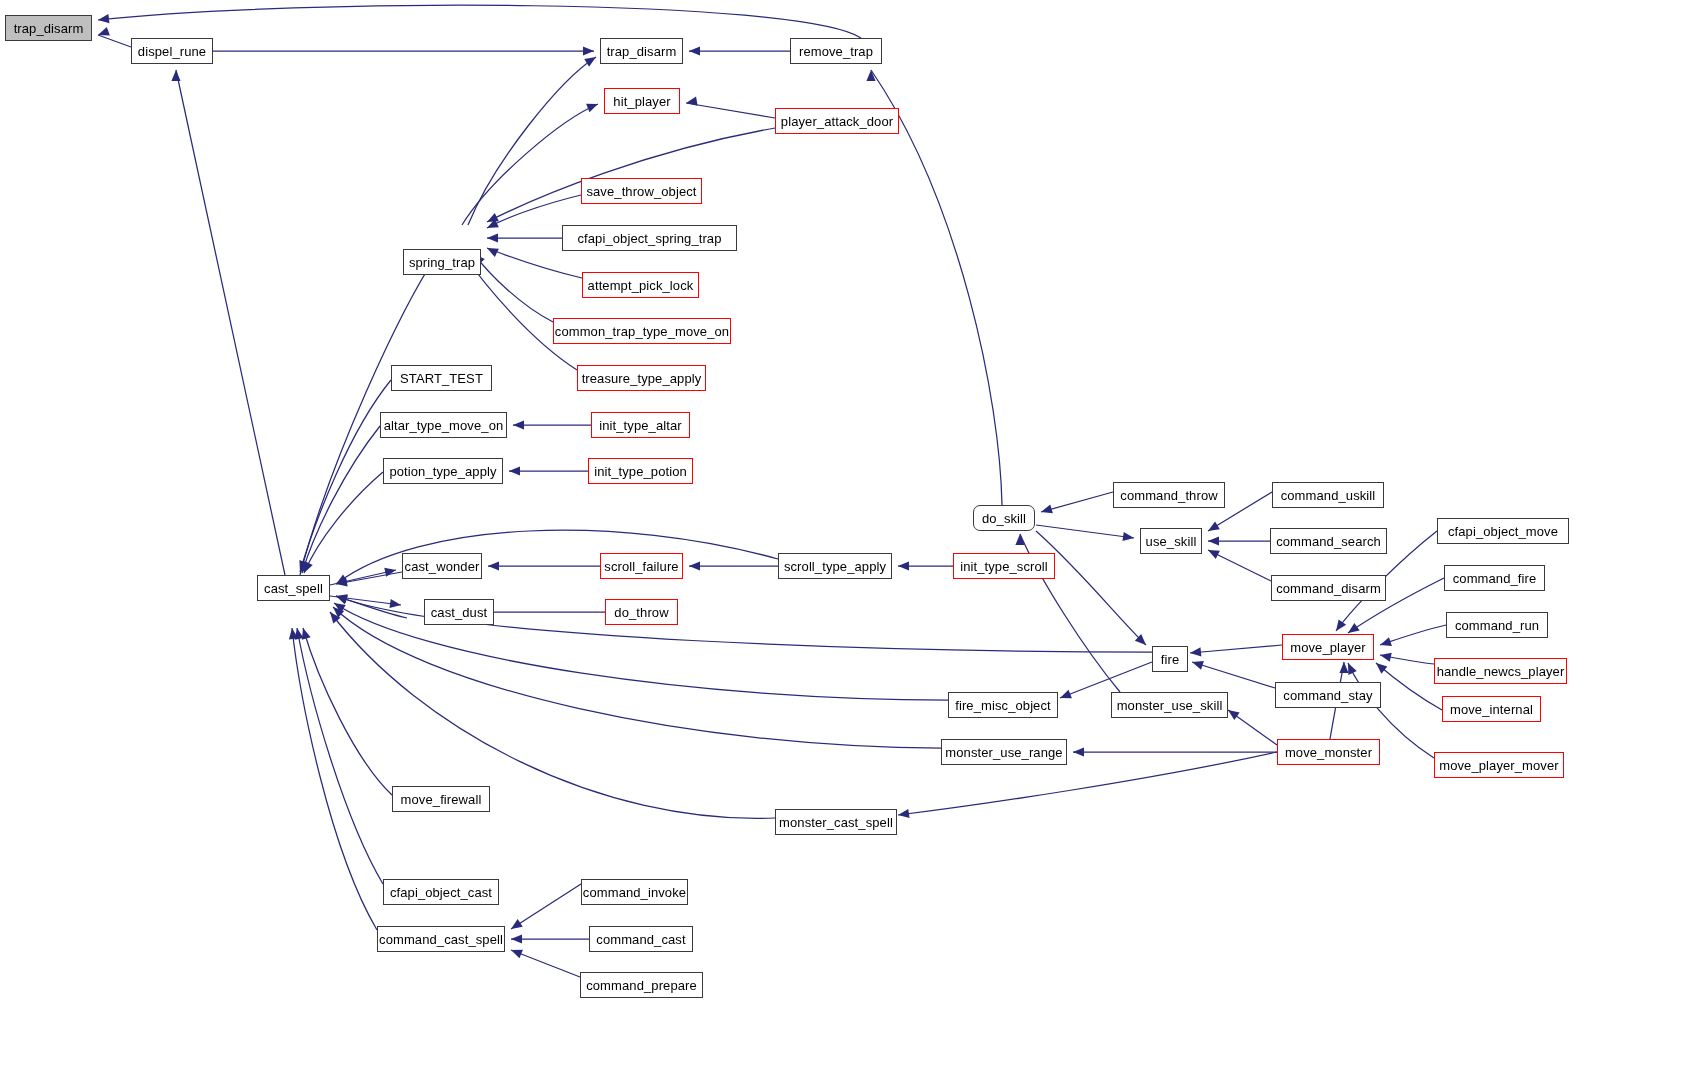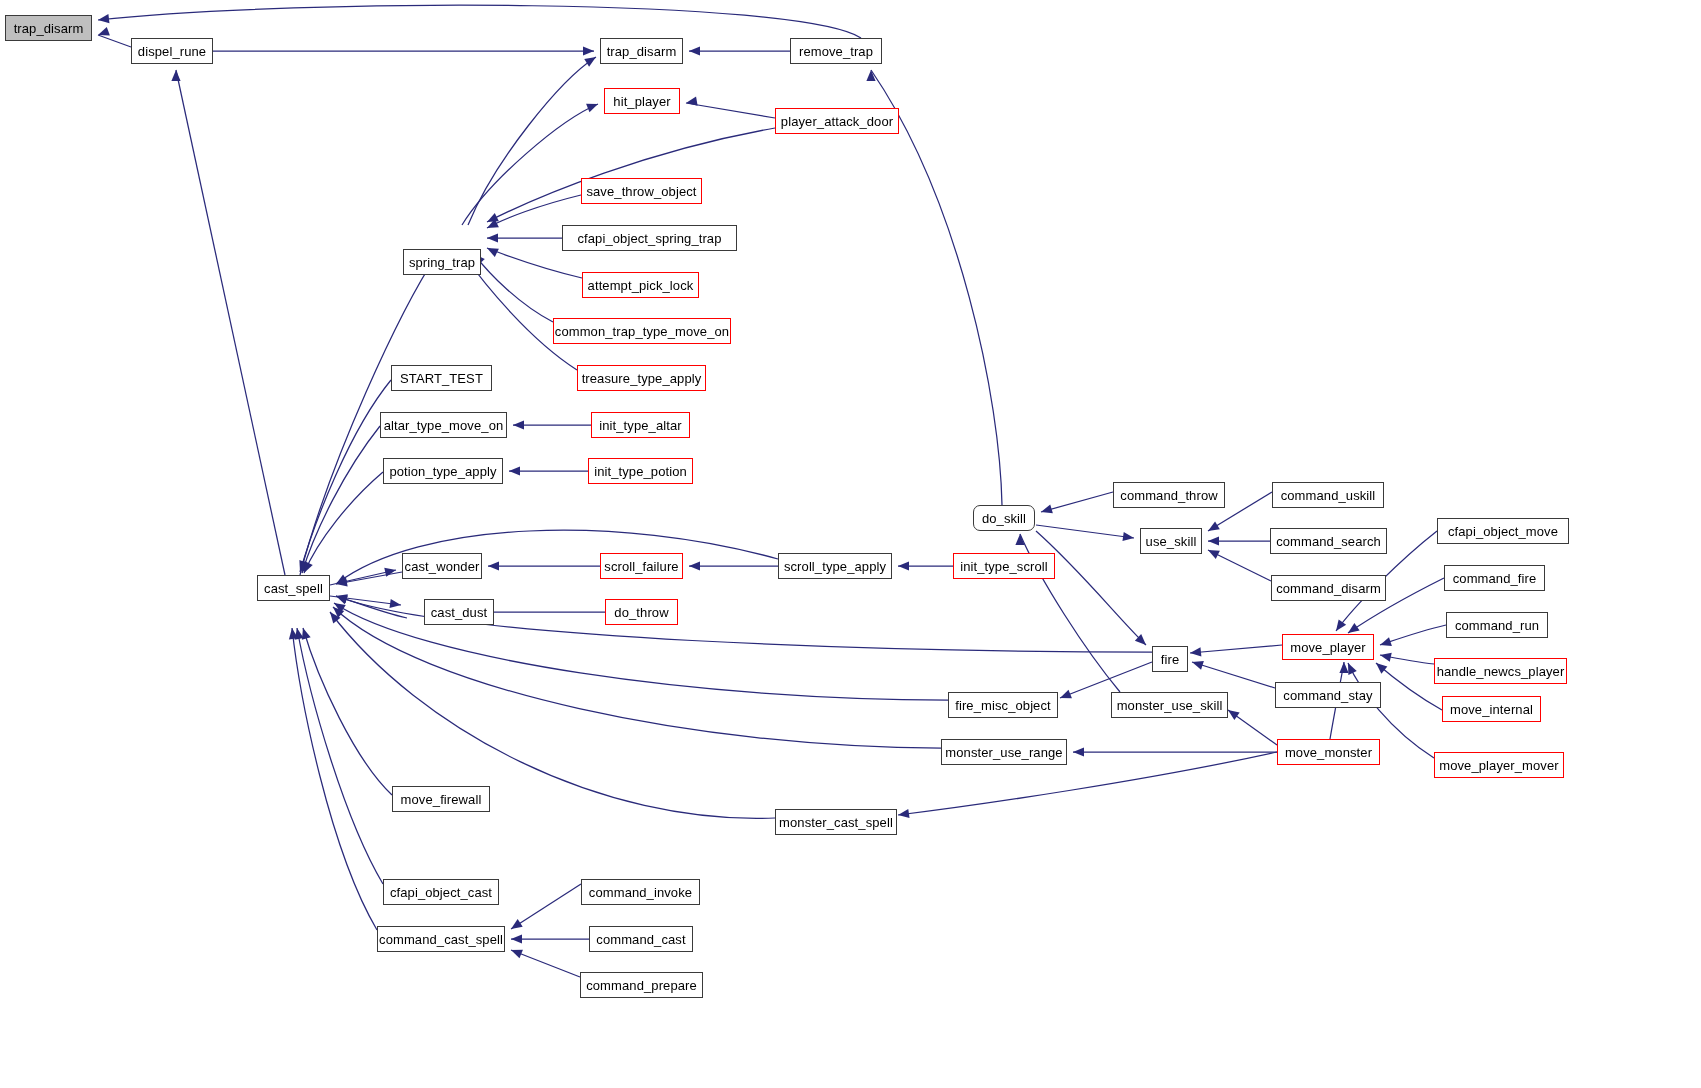--- a/index.html
+++ b/index.html
@@ -273,21 +273,21 @@
       </div>
       <div class="node" style="left: 392px; top: 786px; width: 98px; height: 26px;">
         <span>move_firewall</span>
       </div>
       <div class="node" style="left: 775px; top: 809px; width: 122px; height: 26px;">
         <span>monster_cast_spell</span>
       </div>
       <div class="node" style="left: 383px; top: 879px; width: 116px; height: 26px;">
         <span>cfapi_object_cast</span>
       </div>
-      <div class="node" style="left: 581px; top: 879px; width: 119px; height: 26px;">
+      <div class="node" style="left: 581px; top: 879px; width: 107px; height: 26px;">
         <span>command_invoke</span>
       </div>
       <div class="node" style="left: 377px; top: 926px; width: 128px; height: 26px;">
         <span>command_cast_spell</span>
       </div>
       <div class="node" style="left: 589px; top: 926px; width: 104px; height: 26px;">
         <span>command_cast</span>
       </div>
       <div class="node" style="left: 580px; top: 972px; width: 123px; height: 26px;">
         <span>command_prepare</span>

